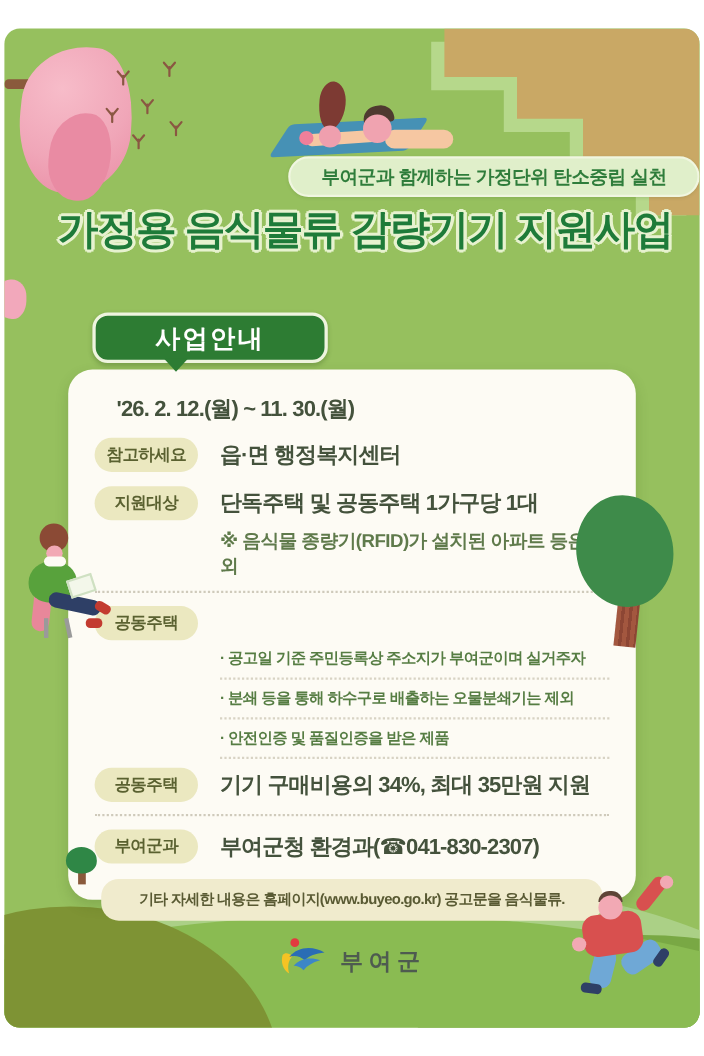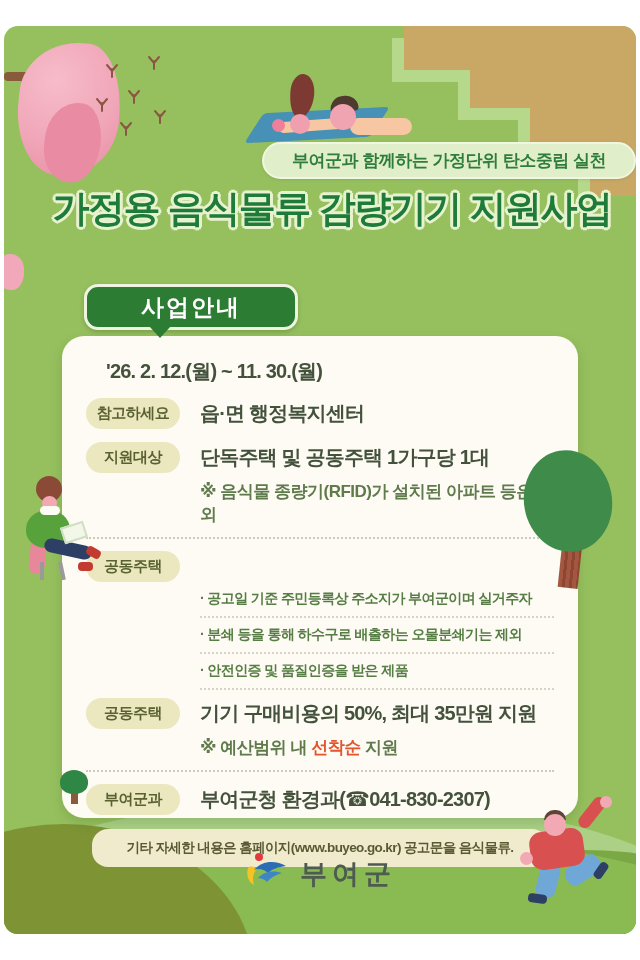--- a/index.html
+++ b/index.html
@@ -122,21 +122,21 @@
   .jumper .body { position:absolute; left:18px; top:26px; width:54px; height:38px; background:#d8504f; border-radius:12px; transform:rotate(-8deg); }
   .jumper .hand { position:absolute; left:8px; top:48px; width:13px; height:13px; background:#f2a9b4; border-radius:50%; }
   .jumper .leg1 { position:absolute; left:26px; top:58px; width:20px; height:36px; background:#6fa8d6; border-radius:8px; transform:rotate(14deg); }
   .jumper .leg2 { position:absolute; left:52px; top:56px; width:38px; height:20px; background:#6fa8d6; border-radius:8px; transform:rotate(-34deg); }
   .jumper .shoe1 { position:absolute; left:16px; top:90px; width:19px; height:9px; background:#2e3f66; border-radius:4px; transform:rotate(8deg); }
   .jumper .shoe2 { position:absolute; left:80px; top:62px; width:18px; height:9px; background:#2e3f66; border-radius:4px; transform:rotate(-55deg); }
 
   
   .logo { position:absolute; left:0; top:826px; width:100%; display:flex;
     align-items:center; justify-content:center; gap:12px; z-index:4; }
-  .logo-text { font-size:27px; font-weight:bold; color:#4e5b50; letter-spacing:5px;text-align:center; }
+  .logo-text { font-size:21px; font-weight:bold; color:#4e5b50; letter-spacing:5px;text-align:center; }
 </style>
 </head>
 <body>
 
 <div class="poster">
 
   <svg class="tan-hill" viewBox="0 0 282 170">
     <polygon points="50,0 282,0 282,170 236,170 236,128 176,128 176,82 116,82 116,44 50,44" fill="#b6d88b" transform="translate(-12,12)"></polygon>
     <polygon points="50,0 282,0 282,170 236,170 236,128 176,128 176,82 116,82 116,44 50,44" fill="#c9a865"></polygon>
   </svg>
@@ -210,24 +210,21 @@
       <span class="pill">공동주택</span>
     </div>
     <div class="bullets">
       <div class="bullet">· 공고일 기준 주민등록상 주소지가 부여군이며 실거주자</div>
       <div class="bullet">· 분쇄 등을 통해 하수구로 배출하는 오물분쇄기는 제외</div>
       <div class="bullet">· 안전인증 및 품질인증을 받은 제품</div>
     </div>
 
     <div class="row">
       <span class="pill">공동주택</span>
-      <span class="val">기기 구매비용의 50%, 최대 35만원 지원</span>
-    </div>
-    <div class="subnote">
-      <span>※ 예산범위 내 </span><span class="hl">선착순</span><span> 지원</span>
+      <span class="val">기기 구매비용의 34%, 최대 35만원 지원</span>
     </div>
     <div class="divider"></div>
 
     <div class="row">
       <span class="pill">부여군과</span>
       <span class="val">부여군청 환경과(☎041-830-2307)</span>
     </div>
 
     <div class="footnote">기타 자세한 내용은 홈페이지(www.buyeo.go.kr) 공고문을 음식물류.</div>
   </div>

